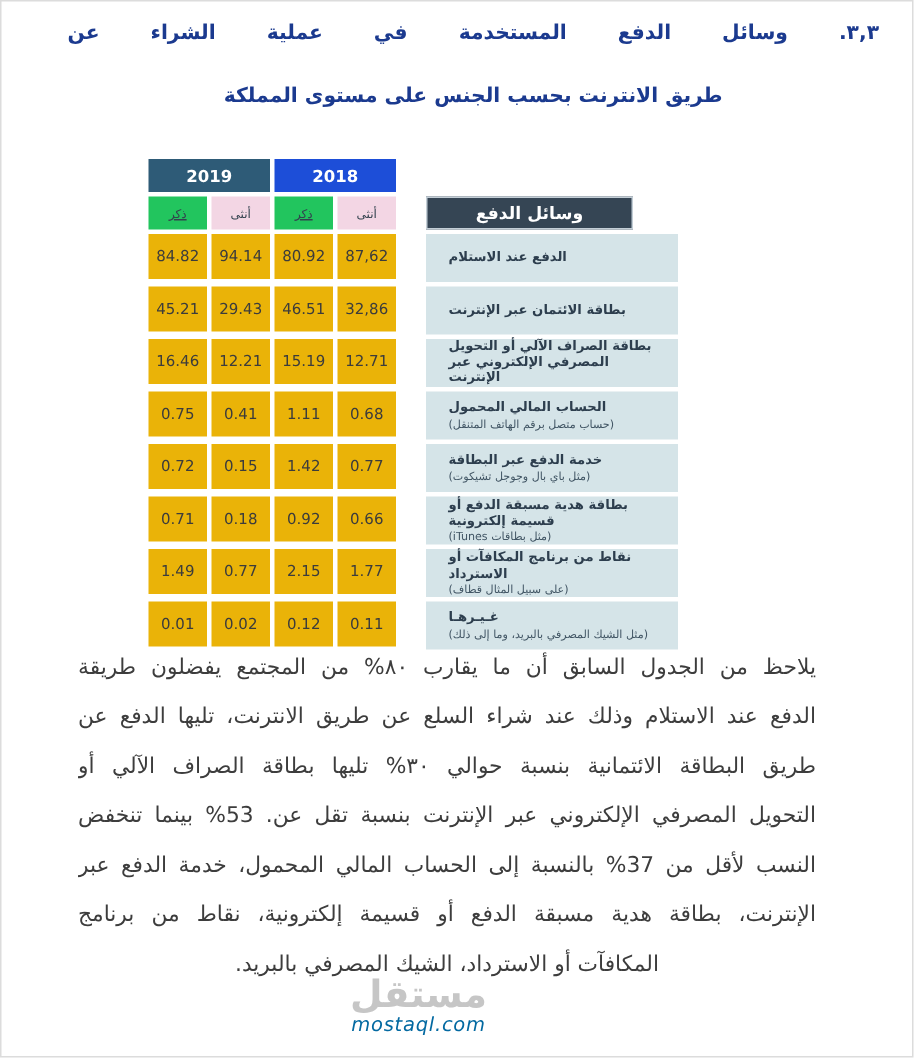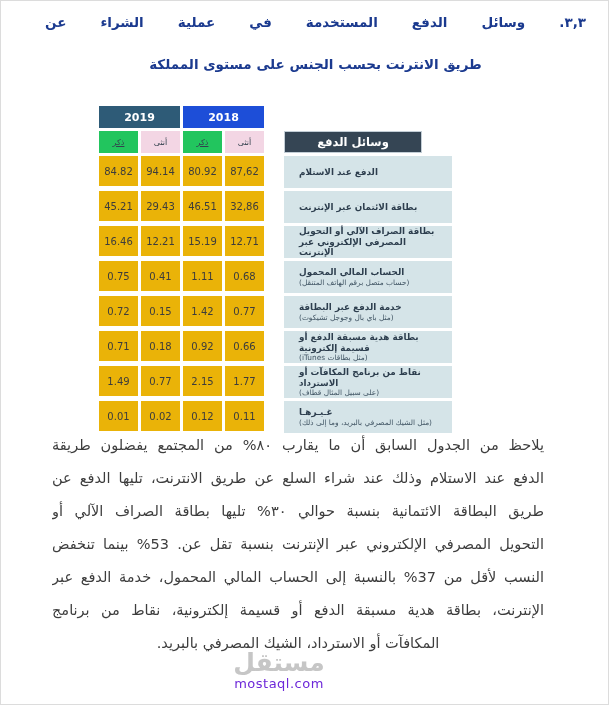--- a/index.html
+++ b/index.html
@@ -46,21 +46,21 @@
   
   .paragraph{
     position:absolute;top:428px;right:64px;width:492px;
     direction:rtl;font-size:14.5px;color:#3d3d3d;
   }
   .pline{line-height:33px;height:33px;text-align:justify;text-align-last:justify;white-space:normal;overflow:hidden;}
   .pline.last{text-align:center;text-align-last:center;}
   
   .watermark{position:absolute;top:649px;left:0;width:556px;text-align:center;}
   .wm-name{font-size:25px;font-weight:bold;color:#c6c6c6;line-height:26px;}
-  .wm-domain{font-size:13px;color:#6d28d9;line-height:15px;letter-spacing:0.5px;}
+  .wm-domain{font-size:13px;color:#0369a1;line-height:15px;letter-spacing:0.5px;font-style:italic;}
 </style>
 </head>
 <body>
 
 <div class="page">
 
   <div class="title">
     <div class="line1">٣,٣. وسائل الدفع المستخدمة في عملية الشراء عن</div>
     <div class="line2">طريق الانترنت بحسب الجنس على مستوى المملكة</div>
   </div>

